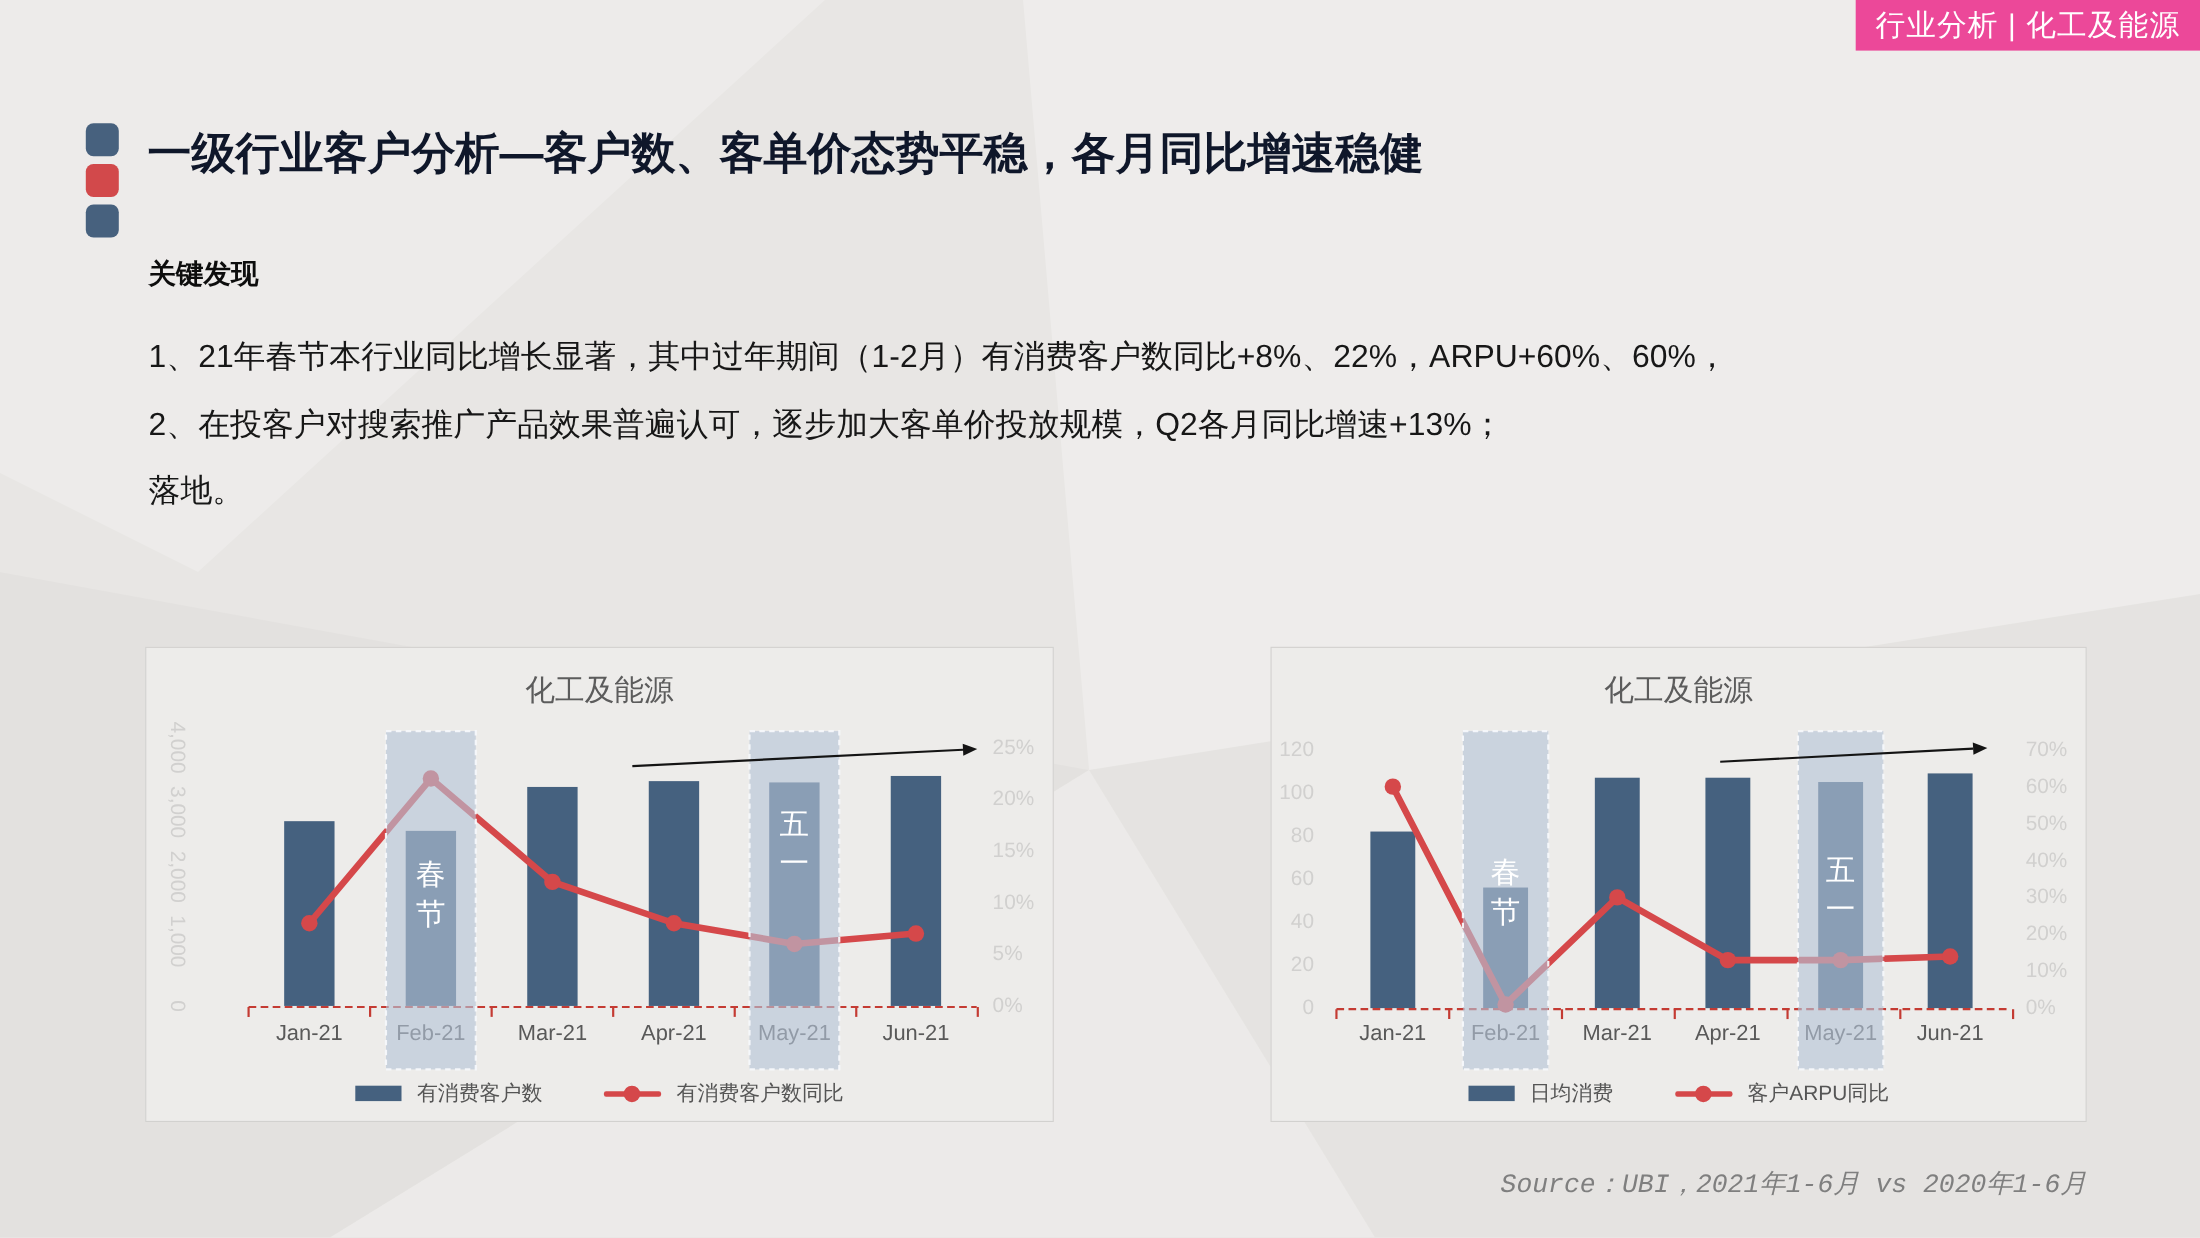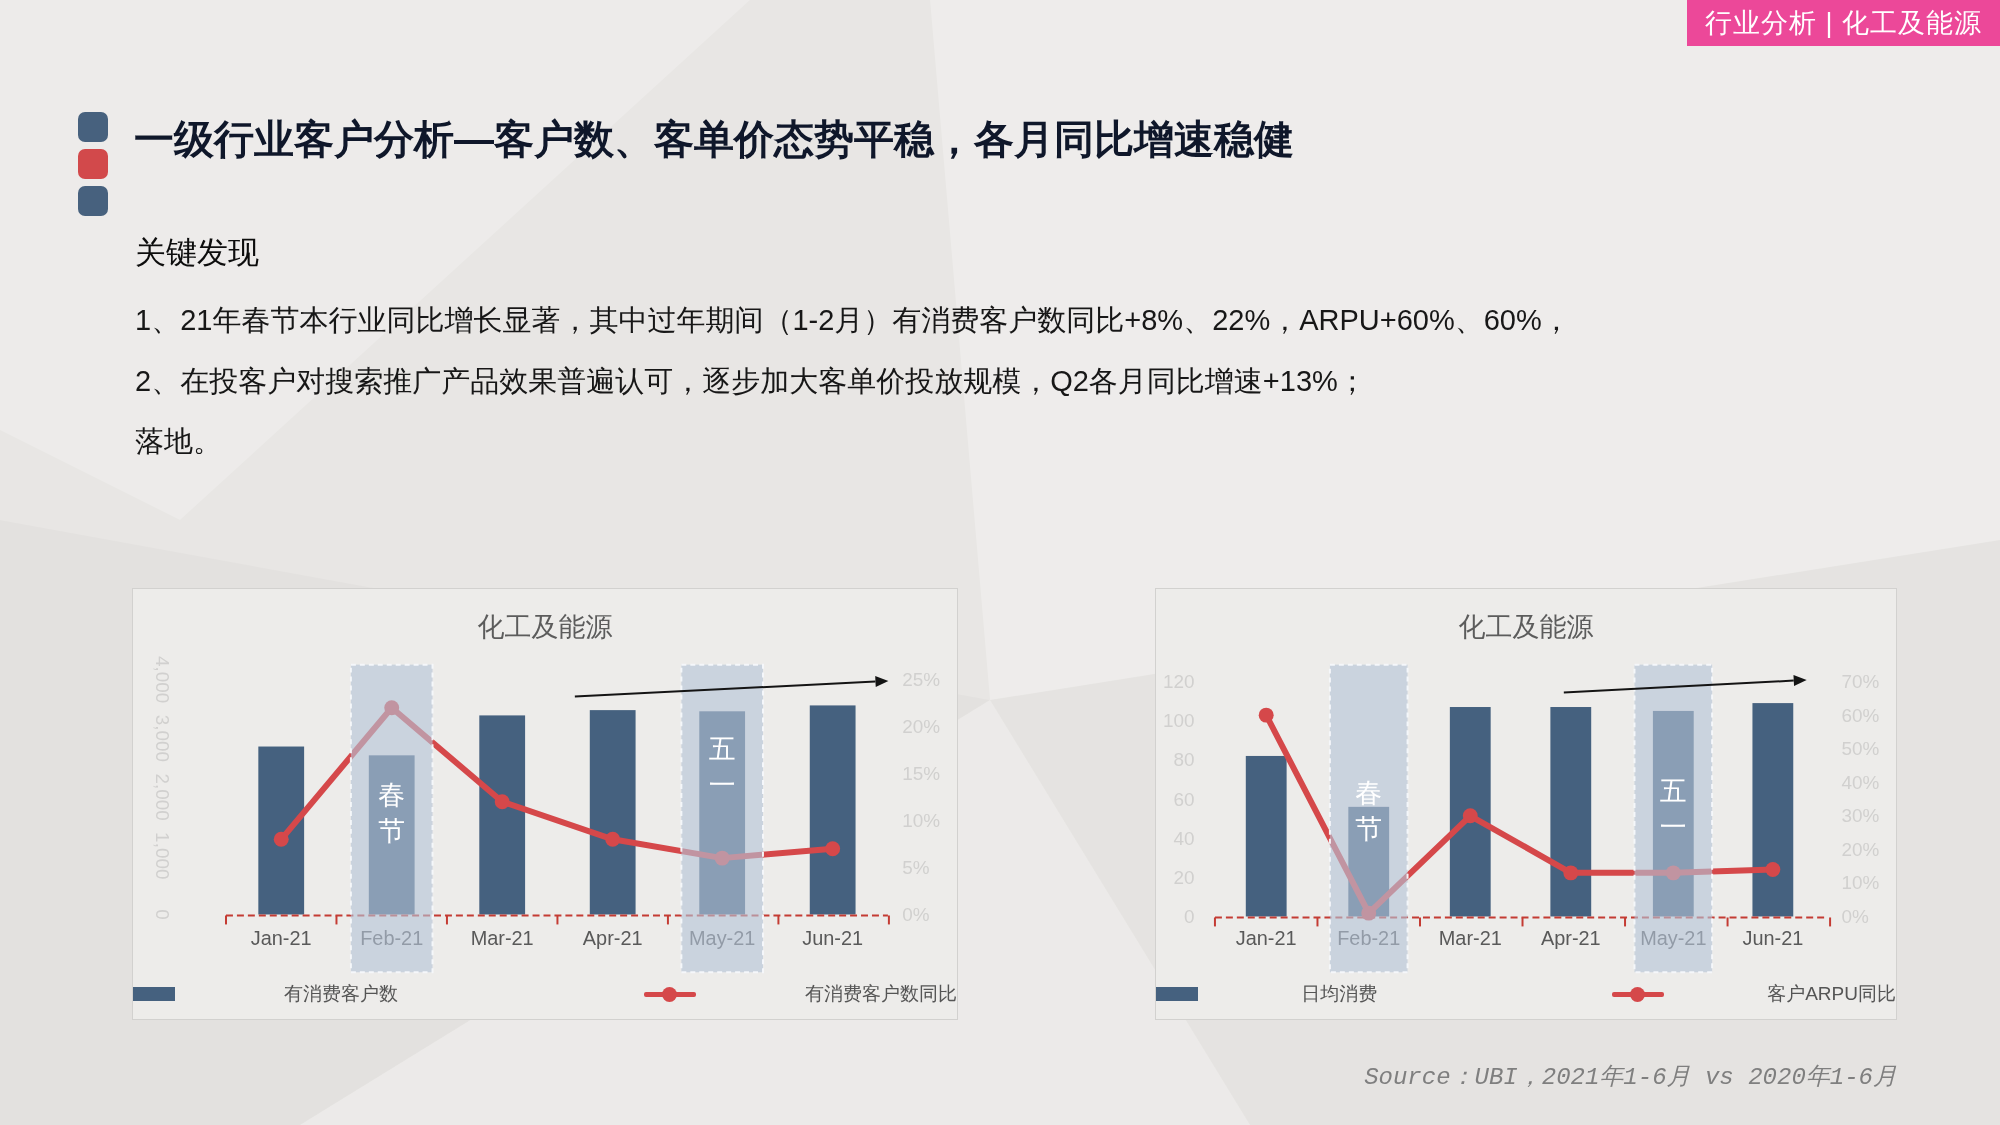--- a/index.html
+++ b/index.html
@@ -12,34 +12,34 @@
          color:#fff;font-size:27px;padding:0 18px;letter-spacing:1px;}
   
   .sq{position:absolute;left:78px;width:30px;height:30px;border-radius:7px;}
   .sq1{top:112px;background:#47617e;}
   .sq2{top:149px;background:#d2494b;}
   .sq3{top:186px;background:#47617e;}
   
   .title{position:absolute;left:134px;top:112px;font-size:40px;font-weight:bold;color:#0f172a;white-space:nowrap;}
   
   .findings{position:absolute;left:135px;top:232px;width:1750px;color:#121212;}
-  .findings .hd{font-size:31px;font-weight:normal;margin-bottom:16px;color:#0d0d0d;}
+  .findings .hd{font-size:25px;font-weight:bold;margin-bottom:30px;color:#0d0d0d;}
   .findings .ln{font-size:29px;line-height:60.5px;white-space:nowrap;color:#171717;}
   
   .chart-panel{position:absolute;top:588px;height:432px;background:#edecea;border:1px solid #d2d1cf;box-sizing:border-box;}
   .panel-1{left:132px;width:826px;}
   .panel-2{left:1155px;width:742px;}
   .chart-title{position:absolute;top:20px;left:0;right:0;text-align:center;font-size:27px;color:#5c5c5c;}
   .chart-svg{position:absolute;inset:0;width:100%;height:100%;}
   svg text{font-family:"Liberation Sans","DejaVu Sans",sans-serif;}
   .axf{font-size:19px;fill:#8a8a88;fill-opacity:0.28;}
   .month{font-size:20px;fill:#595959;}
   .hl{font-size:27px;fill:#ffffff;}
   
-  .legend{position:absolute;left:0;right:0;bottom:12px;display:flex;justify-content:space-between;align-items:center;
+  .legend{position:absolute;left:0;right:0;bottom:12px;display:flex;justify-content:center;align-items:center;
           gap:14px;font-size:19px;color:#555;}
   .lg-gap{width:28px;}
   .lg-swatch{display:inline-block;width:42px;height:14px;background:#45617f;}
   .lg-line{display:inline-block;width:52px;height:5px;background:#d5484a;border-radius:2px;position:relative;}
   .lg-line i{position:absolute;left:18px;top:-5px;width:15px;height:15px;border-radius:50%;background:#d5484a;}
   
   .source{position:absolute;top:1060px;right:103px;font-size:24px;font-style:italic;color:#7f7f7f;white-space:nowrap;font-family:Liberation Mono, monospace;}
 </style>
 </head>
 <body>

